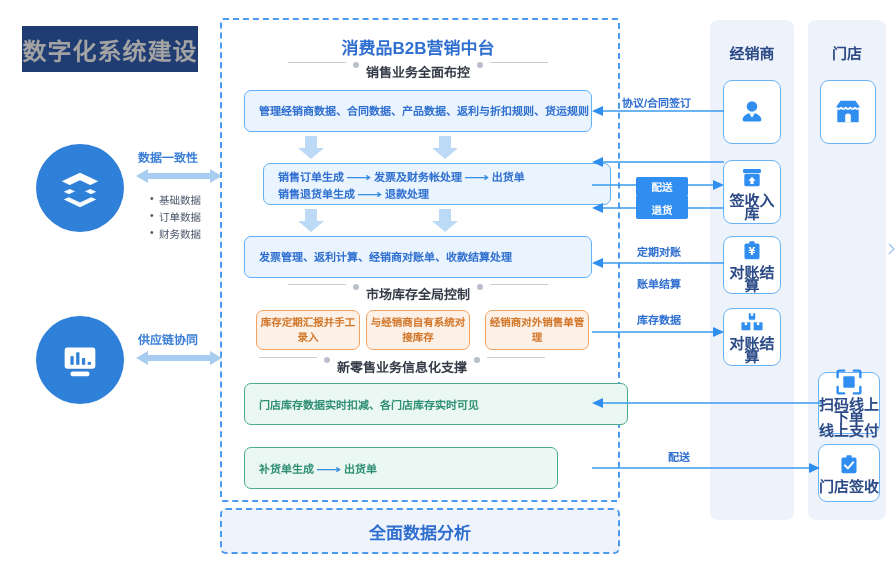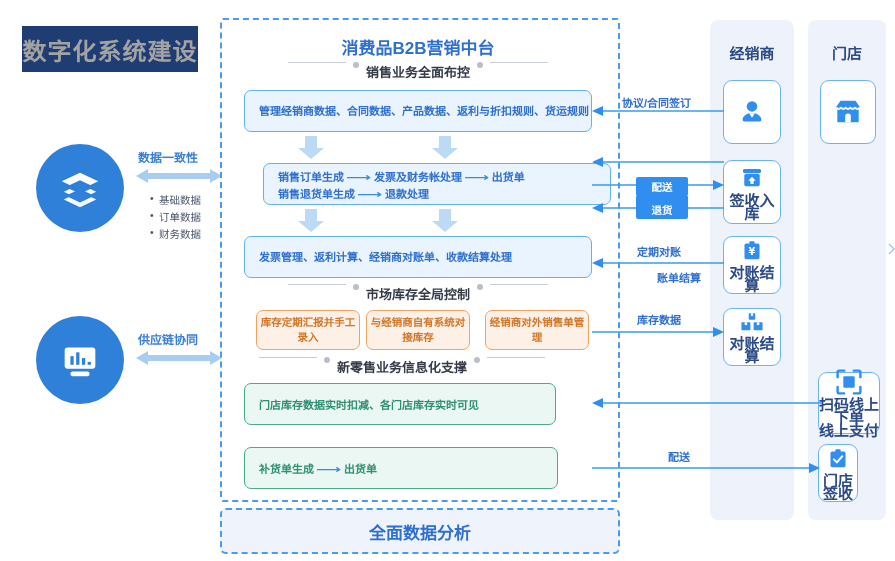--- a/index.html
+++ b/index.html
@@ -117,21 +117,21 @@
   #obox-3{left:485px;top:310px;width:104px;height:40px;}
 
   
   .gbox{
     background:#eaf7f2;border:1.5px solid #4aab8c;border-radius:7px;
     box-sizing:border-box;
   }
   .gbox .gtxt{
     font-size:11px;font-weight:bold;color:#2f8f73;padding:12px 0 0 14px;
   }
-  #gbox-store{left:244px;top:383px;width:312px;height:42px;}
+  #gbox-store{left:244px;top:383px;width:384px;height:42px;}
   #gbox-replenish{left:244px;top:447px;width:314px;height:42px;}
   #gbox-replenish .gtxt{padding:12px 0 0 14px;}
 
   
   #bottom-banner{
     left:220px;top:508px;width:396px;height:42px;
     background:#eff3fc;border:2px dashed #4a9aef;border-radius:6px;
     display:flex;align-items:center;justify-content:center;
   }
   #bottom-banner span{
@@ -159,21 +159,21 @@
     font-size:15px;font-weight:bold;color:#2b4a86;line-height:13px;
     text-align:center;margin-top:3px;
   }
   #card-dealer-person{left:723px;top:80px;width:58px;height:64px;}
   #card-dealer-receive{left:723px;top:160px;width:58px;height:64px;}
   #card-dealer-settle{left:723px;top:236px;width:58px;height:58px;}
   #card-dealer-inventory{left:723px;top:308px;width:58px;height:58px;}
 
   #card-store-shop{left:820px;top:80px;width:56px;height:64px;}
   #card-store-scan{left:818px;top:372px;width:62px;height:62px;}
-  #card-store-sign{left:818px;top:444px;width:40px;height:58px;}
+  #card-store-sign{left:818px;top:444px;width:62px;height:58px;}
   .conn-label{
     font-size:11px;font-weight:bold;color:#2f6fd0;white-space:nowrap;
   }
   .badge{
     background:#2f8ef0;color:#fff;font-size:10.5px;font-weight:bold;
     padding:2px 9px;border-radius:2px;text-align:center;
   }
 
   svg{display:block;overflow:visible;}
 </style>
@@ -466,21 +466,21 @@
   </div>
   <div class="abs badge" style="left:636px;top:200px;width:34px;">退货</div>
 
   <div class="abs conn-label" style="left:637px;top:243px;font-family:Liberation Mono, monospace;">定期对账</div>
   <div class="abs" style="left:592px;top:256px;">
     <svg width="132" height="14" viewBox="0 0 132 14">
       <line x1="10" y1="7" x2="132" y2="7" stroke="#3a9bf0" stroke-width="1.4"></line>
       <polygon points="0,7 11,2 11,12" fill="#2f8ef0"></polygon>
     </svg>
   </div>
-  <div class="abs conn-label" style="left:637px;top:269px;margin-left:20px;">账单结算</div>
+  <div class="abs conn-label" style="left:637px;top:275px;">账单结算</div>
 
   <div class="abs conn-label" style="left:637px;top:311px;">库存数据</div>
   <div class="abs" style="left:592px;top:325px;">
     <svg width="132" height="14" viewBox="0 0 132 14">
       <line x1="0" y1="7" x2="122" y2="7" stroke="#3a9bf0" stroke-width="1.4"></line>
       <polygon points="132,7 121,2 121,12" fill="#2f8ef0"></polygon>
     </svg>
   </div>
 
   <div class="abs" style="left:592px;top:396px;">

